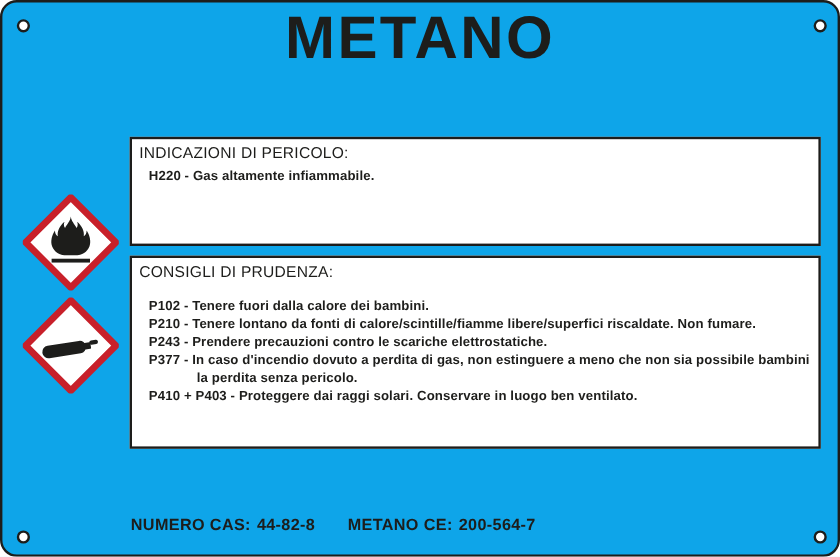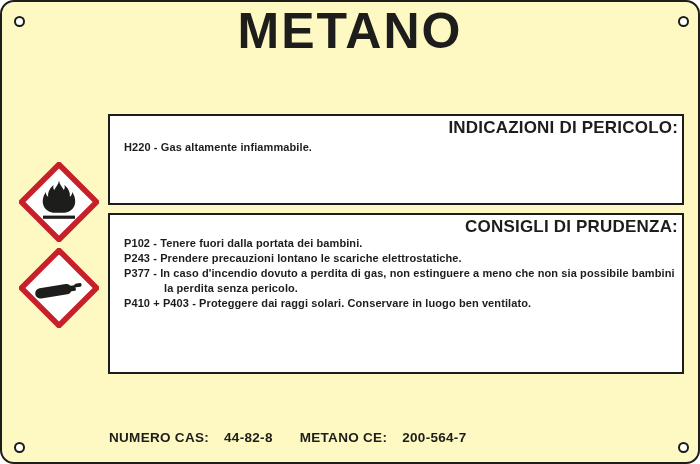--- a/index.html
+++ b/index.html
@@ -6,21 +6,21 @@
     margin: 0;
     padding: 0;
     background: #ffffff;
     font-family: "Liberation Sans", "DejaVu Sans", sans-serif;
   }
   .panel {
     position: relative;
     width: 700px;
     height: 464px;
     box-sizing: border-box;
-    background: #fef9c3;
+    background: #0ea5e9;
     border: 2px solid #1d1d1b;
     border-radius: 14px;
     overflow: hidden;
   }
   .hole {
     position: absolute;
     width: 11px;
     height: 11px;
     box-sizing: border-box;
     border: 2px solid #1d1d1b;
@@ -65,28 +65,27 @@
     box-sizing: border-box;
     border: 2px solid #1d1d1b;
     background: #ffffff;
     padding: 4px 4px 4px 6px;
     color: #1d1d1b;
   }
   .box-hazard { top: 112px; height: 91px; }
   .box-precaution { top: 211px; height: 161px; }
 
   .box-heading {
-    font-size: 17px;
-    font-weight: 700;
+    font-size: 13px;
+    font-weight: 400;
     line-height: 15px;
     letter-spacing: 0.2px;
-    text-align: right;
   }
   .box-hazard .box-heading { margin-bottom: 5px; }
-  .box-precaution .box-heading { margin-bottom: 2px; }
+  .box-precaution .box-heading { margin-bottom: 14px; }
 
   .stmt {
     font-size: 11px;
     font-weight: 700;
     line-height: 15px;
     letter-spacing: 0.1px;
     padding-left: 48px;
     text-indent: -40px;
     white-space: pre-line;
   }
@@ -96,21 +95,21 @@
     left: 107px;
     top: 428px;
     display: flex;
     align-items: baseline;
     gap: 27px;
     font-size: 13.5px;
     font-weight: 700;
     color: #1d1d1b;
     letter-spacing: 0.3px;
   }
-  .footer .pair { display: flex; gap: 15px; }
+  .footer .pair { display: flex; gap: 5px; }
 </style>
 </head>
 <body>
 
 <div class="panel">
 
   <div class="hole tl"></div>
   <div class="hole tr"></div>
   <div class="hole bl"></div>
   <div class="hole br"></div>
@@ -147,22 +146,23 @@
     </svg>
   </div>
 
   <div class="box box-hazard">
     <div class="box-heading">INDICAZIONI DI PERICOLO:</div>
     <div class="stmt">H220 - Gas altamente infiammabile.</div>
   </div>
 
   <div class="box box-precaution">
     <div class="box-heading">CONSIGLI DI PRUDENZA:</div>
-    <div class="stmt">P102 - Tenere fuori dalla portata dei bambini.</div>
-    <div class="stmt">P243 - Prendere precauzioni lontano le scariche elettrostatiche.</div>
+    <div class="stmt">P102 - Tenere fuori dalla calore dei bambini.</div>
+    <div class="stmt">P210 - Tenere lontano da fonti di calore/scintille/fiamme libere/superfici riscaldate. Non fumare.</div>
+    <div class="stmt">P243 - Prendere precauzioni contro le scariche elettrostatiche.</div>
     <div class="stmt">P377 - In caso d'incendio dovuto a perdita di gas, non estinguere a meno che non sia possibile bambini
 la perdita senza pericolo.</div>
     <div class="stmt">P410 + P403 - Proteggere dai raggi solari. Conservare in luogo ben ventilato.</div>
   </div>
 
   <div class="footer">
     <div class="pair">
       <span>NUMERO CAS:</span>
       <span>44-82-8</span>
     </div>

